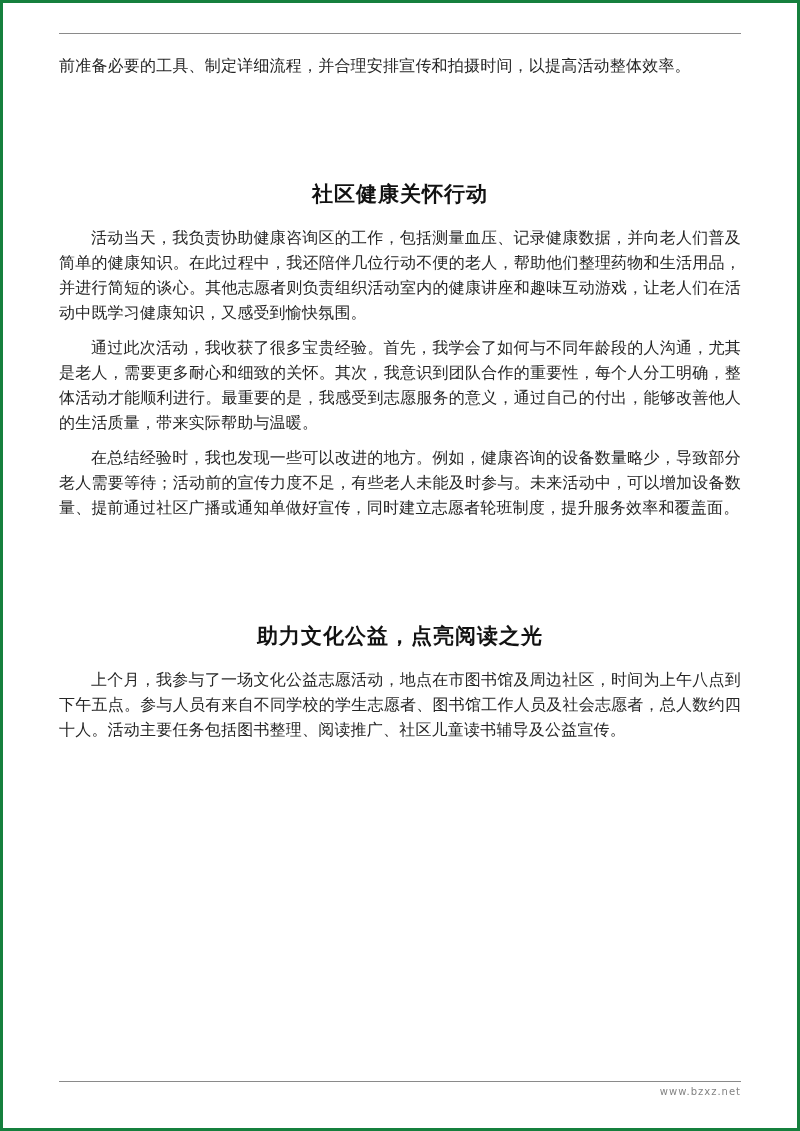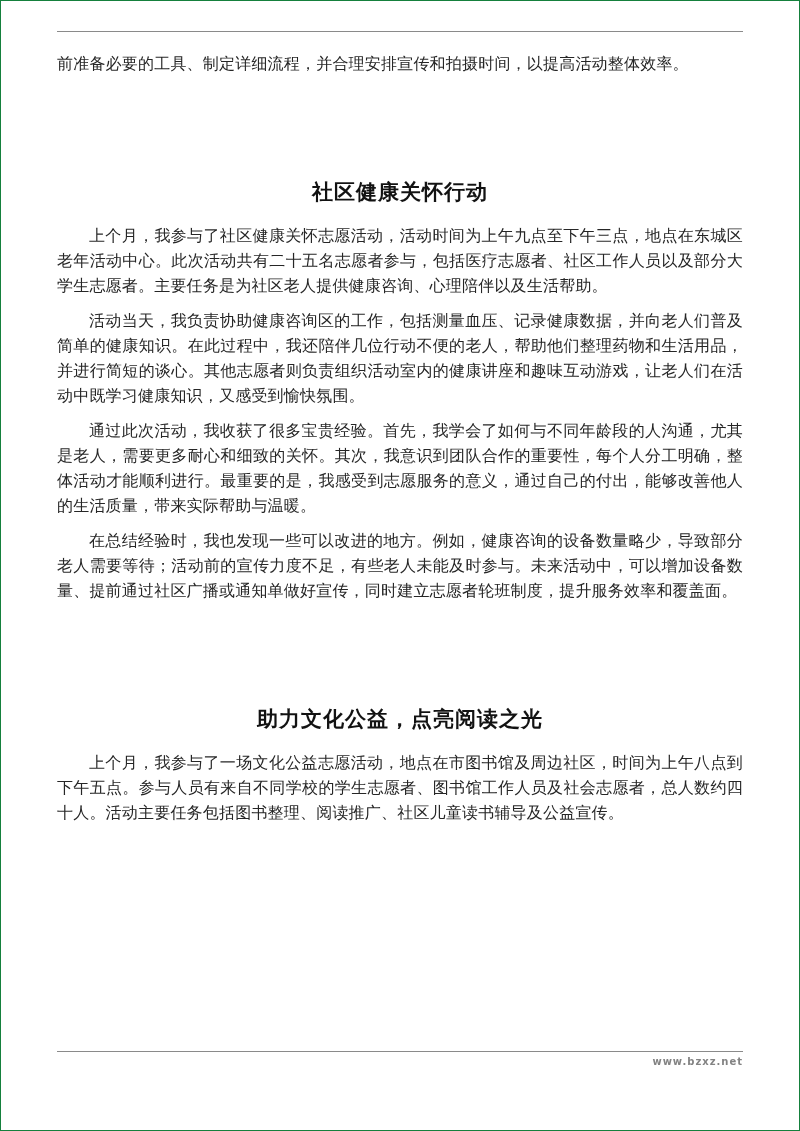--- a/index.html
+++ b/index.html
@@ -6,21 +6,21 @@
   html, body { background: #ffffff; }
   body {
     width: 800px;
     font-family: "Liberation Serif", "DejaVu Serif", serif;
   }
   .page {
     position: relative;
     width: 800px;
     height: 1131px;
     background: #ffffff;
-    border: 1px solid #15803d;
+    border: 3px solid #15803d;
     overflow: hidden;
   }
   .content {
     padding: 0 56px;
   }
   .top-rule {
     margin-top: 30px;
     border-top: 1px solid #8a8a8a;
     height: 0;
   }
@@ -41,23 +41,22 @@
     font-weight: bold;
     text-align: center;
     margin: 100px 0 15px 0;
     color: #121212;
     letter-spacing: 1px;
   }
   .footer {
     position: absolute;
     left: 56px;
     right: 56px;
-    top: 1050px;
+    top: 1078px;
     border-top: 1px solid #8a8a8a;
-    font-weight: bold;
   }
   .footer-url {
     text-align: right;
     font-size: 10px;
     color: #838383;
     padding-top: 4px;
     letter-spacing: 1px;
     font-family: "DejaVu Sans", "Liberation Sans", sans-serif;
   }
 </style>
@@ -66,21 +65,20 @@
 
 <div class="page">
   <div class="content">
 
     <div class="top-rule"></div>
 
     <p class="para no-indent first">前准备必要的工具、制定详细流程，并合理安排宣传和拍摄时间，以提高活动整体效率。</p>
 
     <h1 class="section-title">社区健康关怀行动</h1>
 
-    <p class="para">上个月，我参与了社区健康关怀志愿活动，活动时间为上午九点至下午三点，地点在东城区老年活动中心。此次活动共有二十五名志愿者参与，包括医疗志愿者、社区工作人员以及部分大学生志愿者。主要任务是为社区老人提供健康咨询、心理陪伴以及生活帮助。</p>
     <p class="para">活动当天，我负责协助健康咨询区的工作，包括测量血压、记录健康数据，并向老人们普及简单的健康知识。在此过程中，我还陪伴几位行动不便的老人，帮助他们整理药物和生活用品，并进行简短的谈心。其他志愿者则负责组织活动室内的健康讲座和趣味互动游戏，让老人们在活动中既学习健康知识，又感受到愉快氛围。</p>
     <p class="para">通过此次活动，我收获了很多宝贵经验。首先，我学会了如何与不同年龄段的人沟通，尤其是老人，需要更多耐心和细致的关怀。其次，我意识到团队合作的重要性，每个人分工明确，整体活动才能顺利进行。最重要的是，我感受到志愿服务的意义，通过自己的付出，能够改善他人的生活质量，带来实际帮助与温暖。</p>
     <p class="para">在总结经验时，我也发现一些可以改进的地方。例如，健康咨询的设备数量略少，导致部分老人需要等待；活动前的宣传力度不足，有些老人未能及时参与。未来活动中，可以增加设备数量、提前通过社区广播或通知单做好宣传，同时建立志愿者轮班制度，提升服务效率和覆盖面。</p>
 
     <h1 class="section-title">助力文化公益，点亮阅读之光</h1>
 
     <p class="para">上个月，我参与了一场文化公益志愿活动，地点在市图书馆及周边社区，时间为上午八点到下午五点。参与人员有来自不同学校的学生志愿者、图书馆工作人员及社会志愿者，总人数约四十人。活动主要任务包括图书整理、阅读推广、社区儿童读书辅导及公益宣传。</p>
 
   </div>
 

